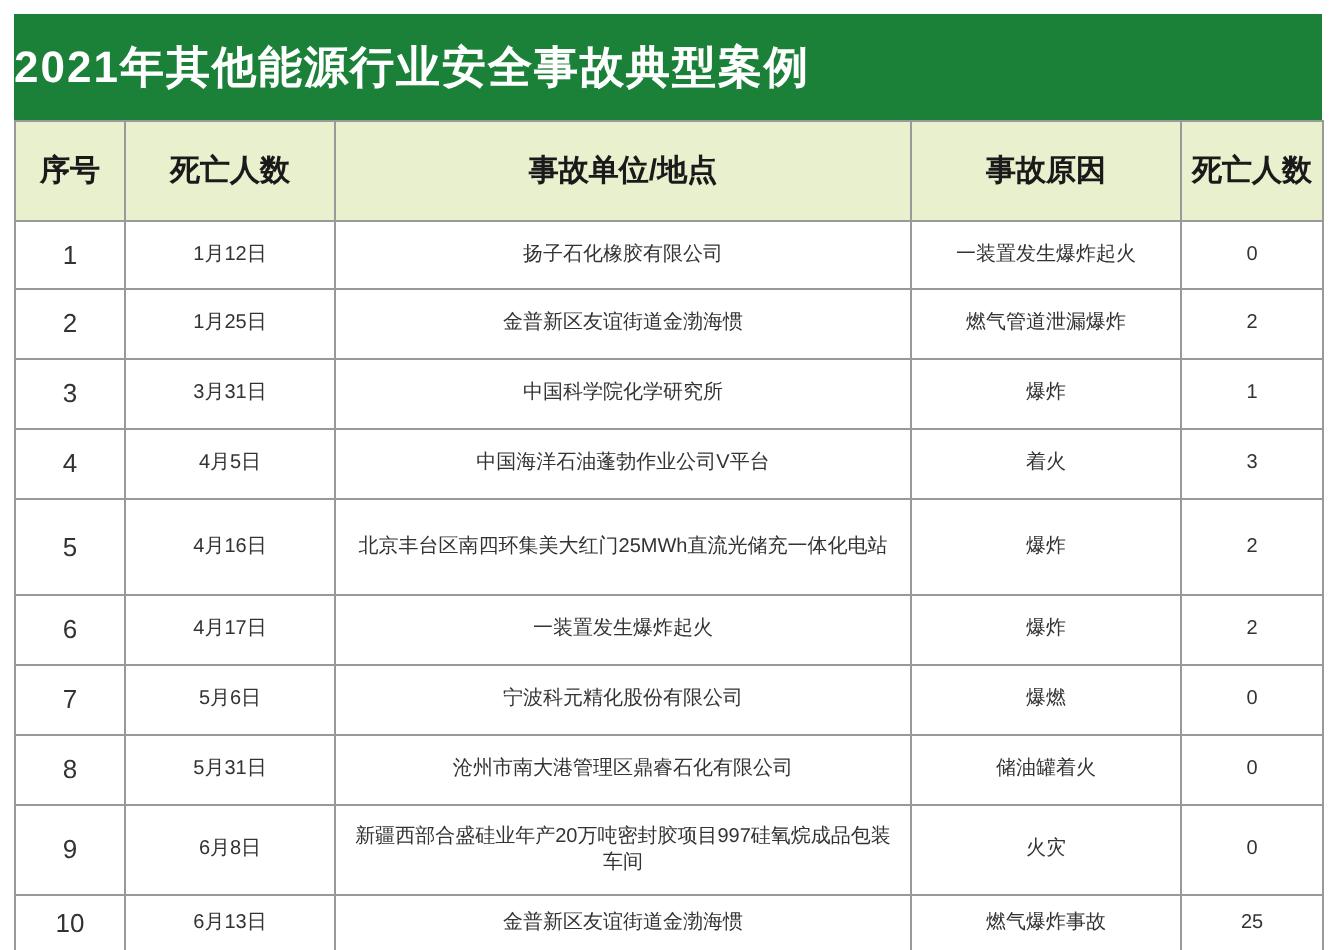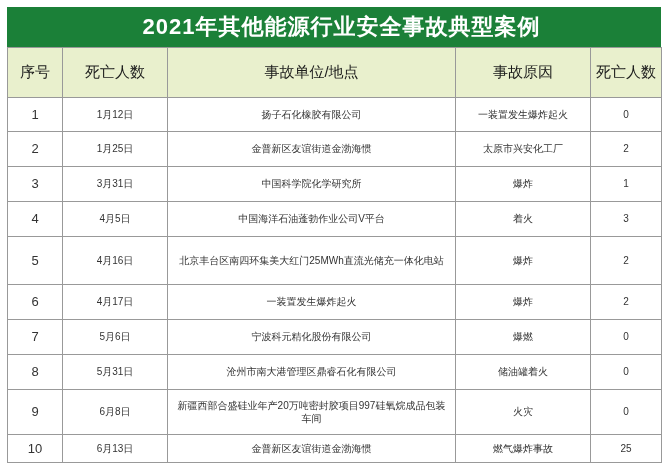--- a/index.html
+++ b/index.html
@@ -3,34 +3,34 @@
 <meta charset="utf-8">
 <style>
   html,body{margin:0;padding:0;}
   body{
     width:668px;height:475px;background:#ffffff;overflow:hidden;
     font-family:"Liberation Sans","DejaVu Sans",sans-serif;
   }
   .page{position:absolute;left:7px;top:7px;width:654px;}
   .title-band{
     background:var(--title-bg,#1b8038);
-    height:40px;display:flex;align-items:center;justify-content:center;padding-left:15px;
+    height:53px;display:flex;align-items:center;justify-content:flex-start;
   }
   .title-band span{
     color:var(--title-text,#ffffff);
     font-size:22px;font-weight:bold;letter-spacing:1px;
   }
   table{
     border-collapse:collapse;table-layout:fixed;width:654px;
     background:var(--body-bg,#ffffff);
   }
   th,td{border:1px solid var(--border,#999999);overflow:hidden;}
   thead th{
     background:var(--header-bg,#e9f0cd);
-    height:47px;font-size:15px;font-weight:normal;
+    height:47px;font-size:15px;font-weight:bold;
     color:var(--header-text,#1a1a1a);text-align:center;
   }
   td{
     font-size:10px;color:var(--body-text,#333333);
     text-align:center;vertical-align:middle;
     padding:1px 5px;line-height:1.35;
   }
   td.col-seq{font-size:13px;}
   td.col-unit.align-left{text-align:center;}
 </style>
@@ -63,21 +63,21 @@
           <td class="col-seq">1</td>
           <td class="col-date">1月12日</td>
           <td class="col-unit">扬子石化橡胶有限公司</td>
           <td class="col-cause">一装置发生爆炸起火</td>
           <td class="col-deaths">0</td>
         </tr>
         <tr style="height: 35px;">
           <td class="col-seq">2</td>
           <td class="col-date">1月25日</td>
           <td class="col-unit">金普新区友谊街道金渤海惯</td>
-          <td class="col-cause">太原市兴安化工厂</td>
+          <td class="col-cause">燃气管道泄漏爆炸</td>
           <td class="col-deaths">2</td>
         </tr>
         <tr style="height: 35px;">
           <td class="col-seq">3</td>
           <td class="col-date">3月31日</td>
           <td class="col-unit">中国科学院化学研究所</td>
           <td class="col-cause">爆炸</td>
           <td class="col-deaths">1</td>
         </tr>
         <tr style="height: 35px;">

